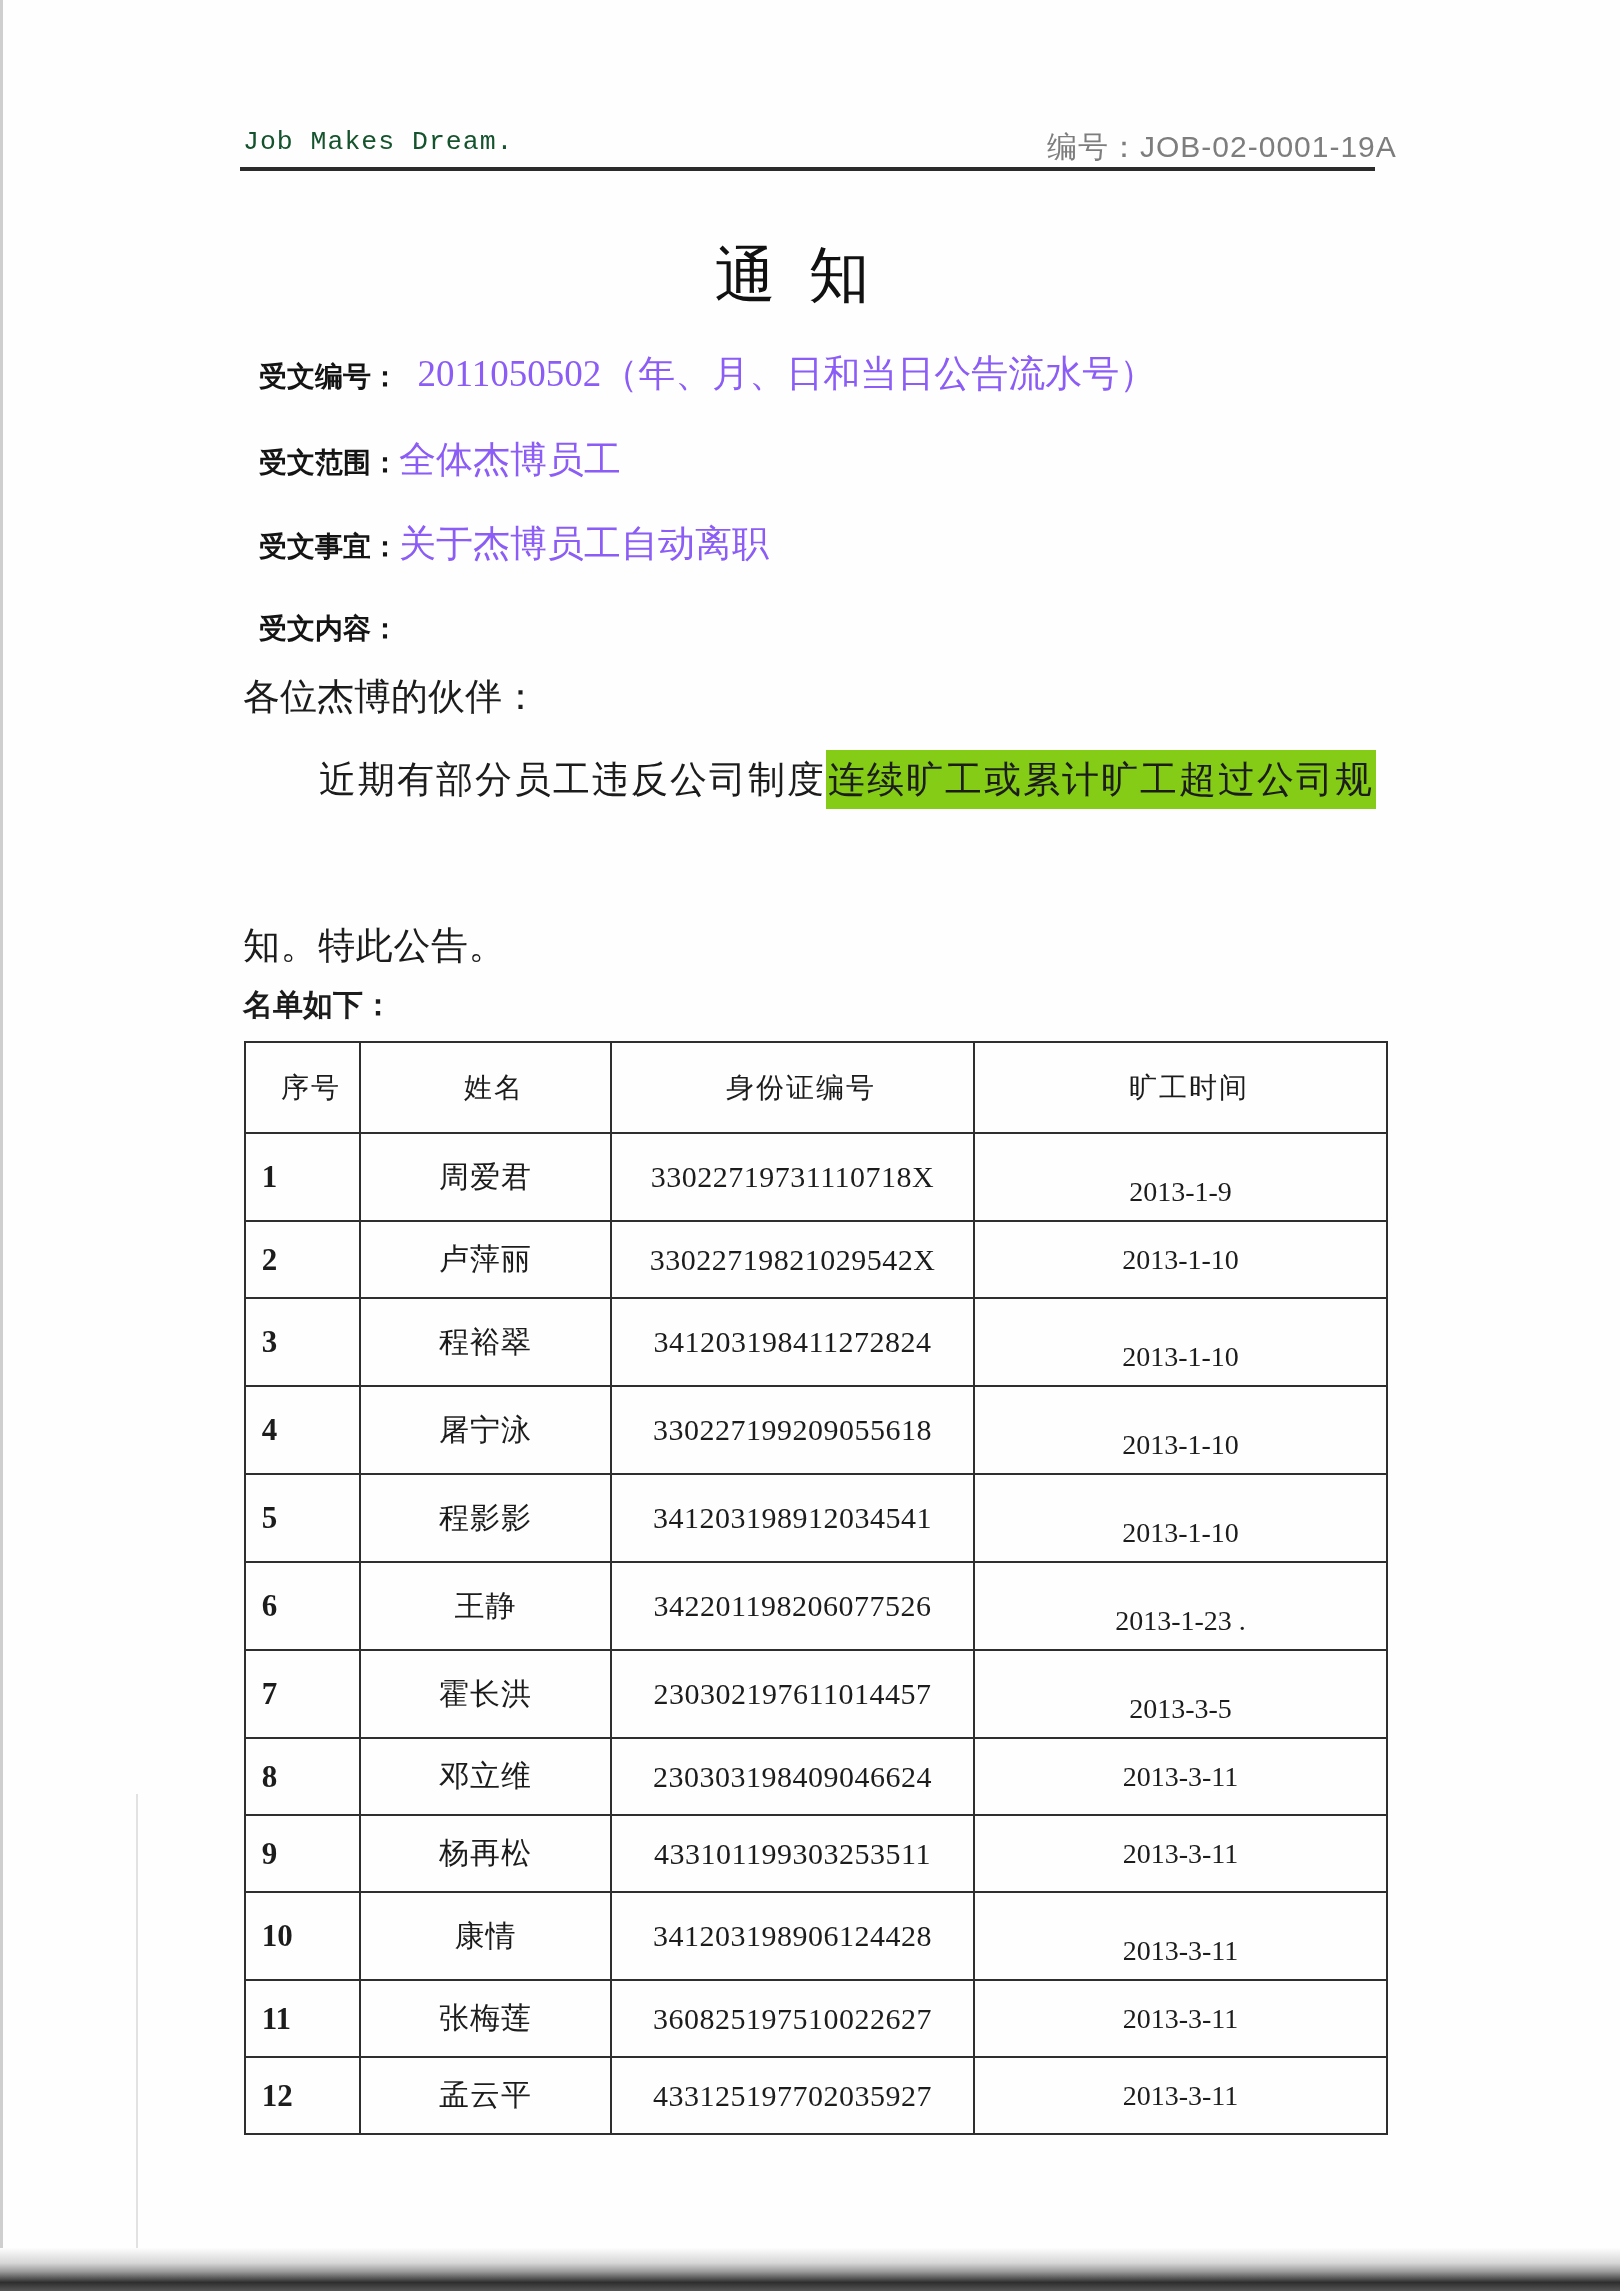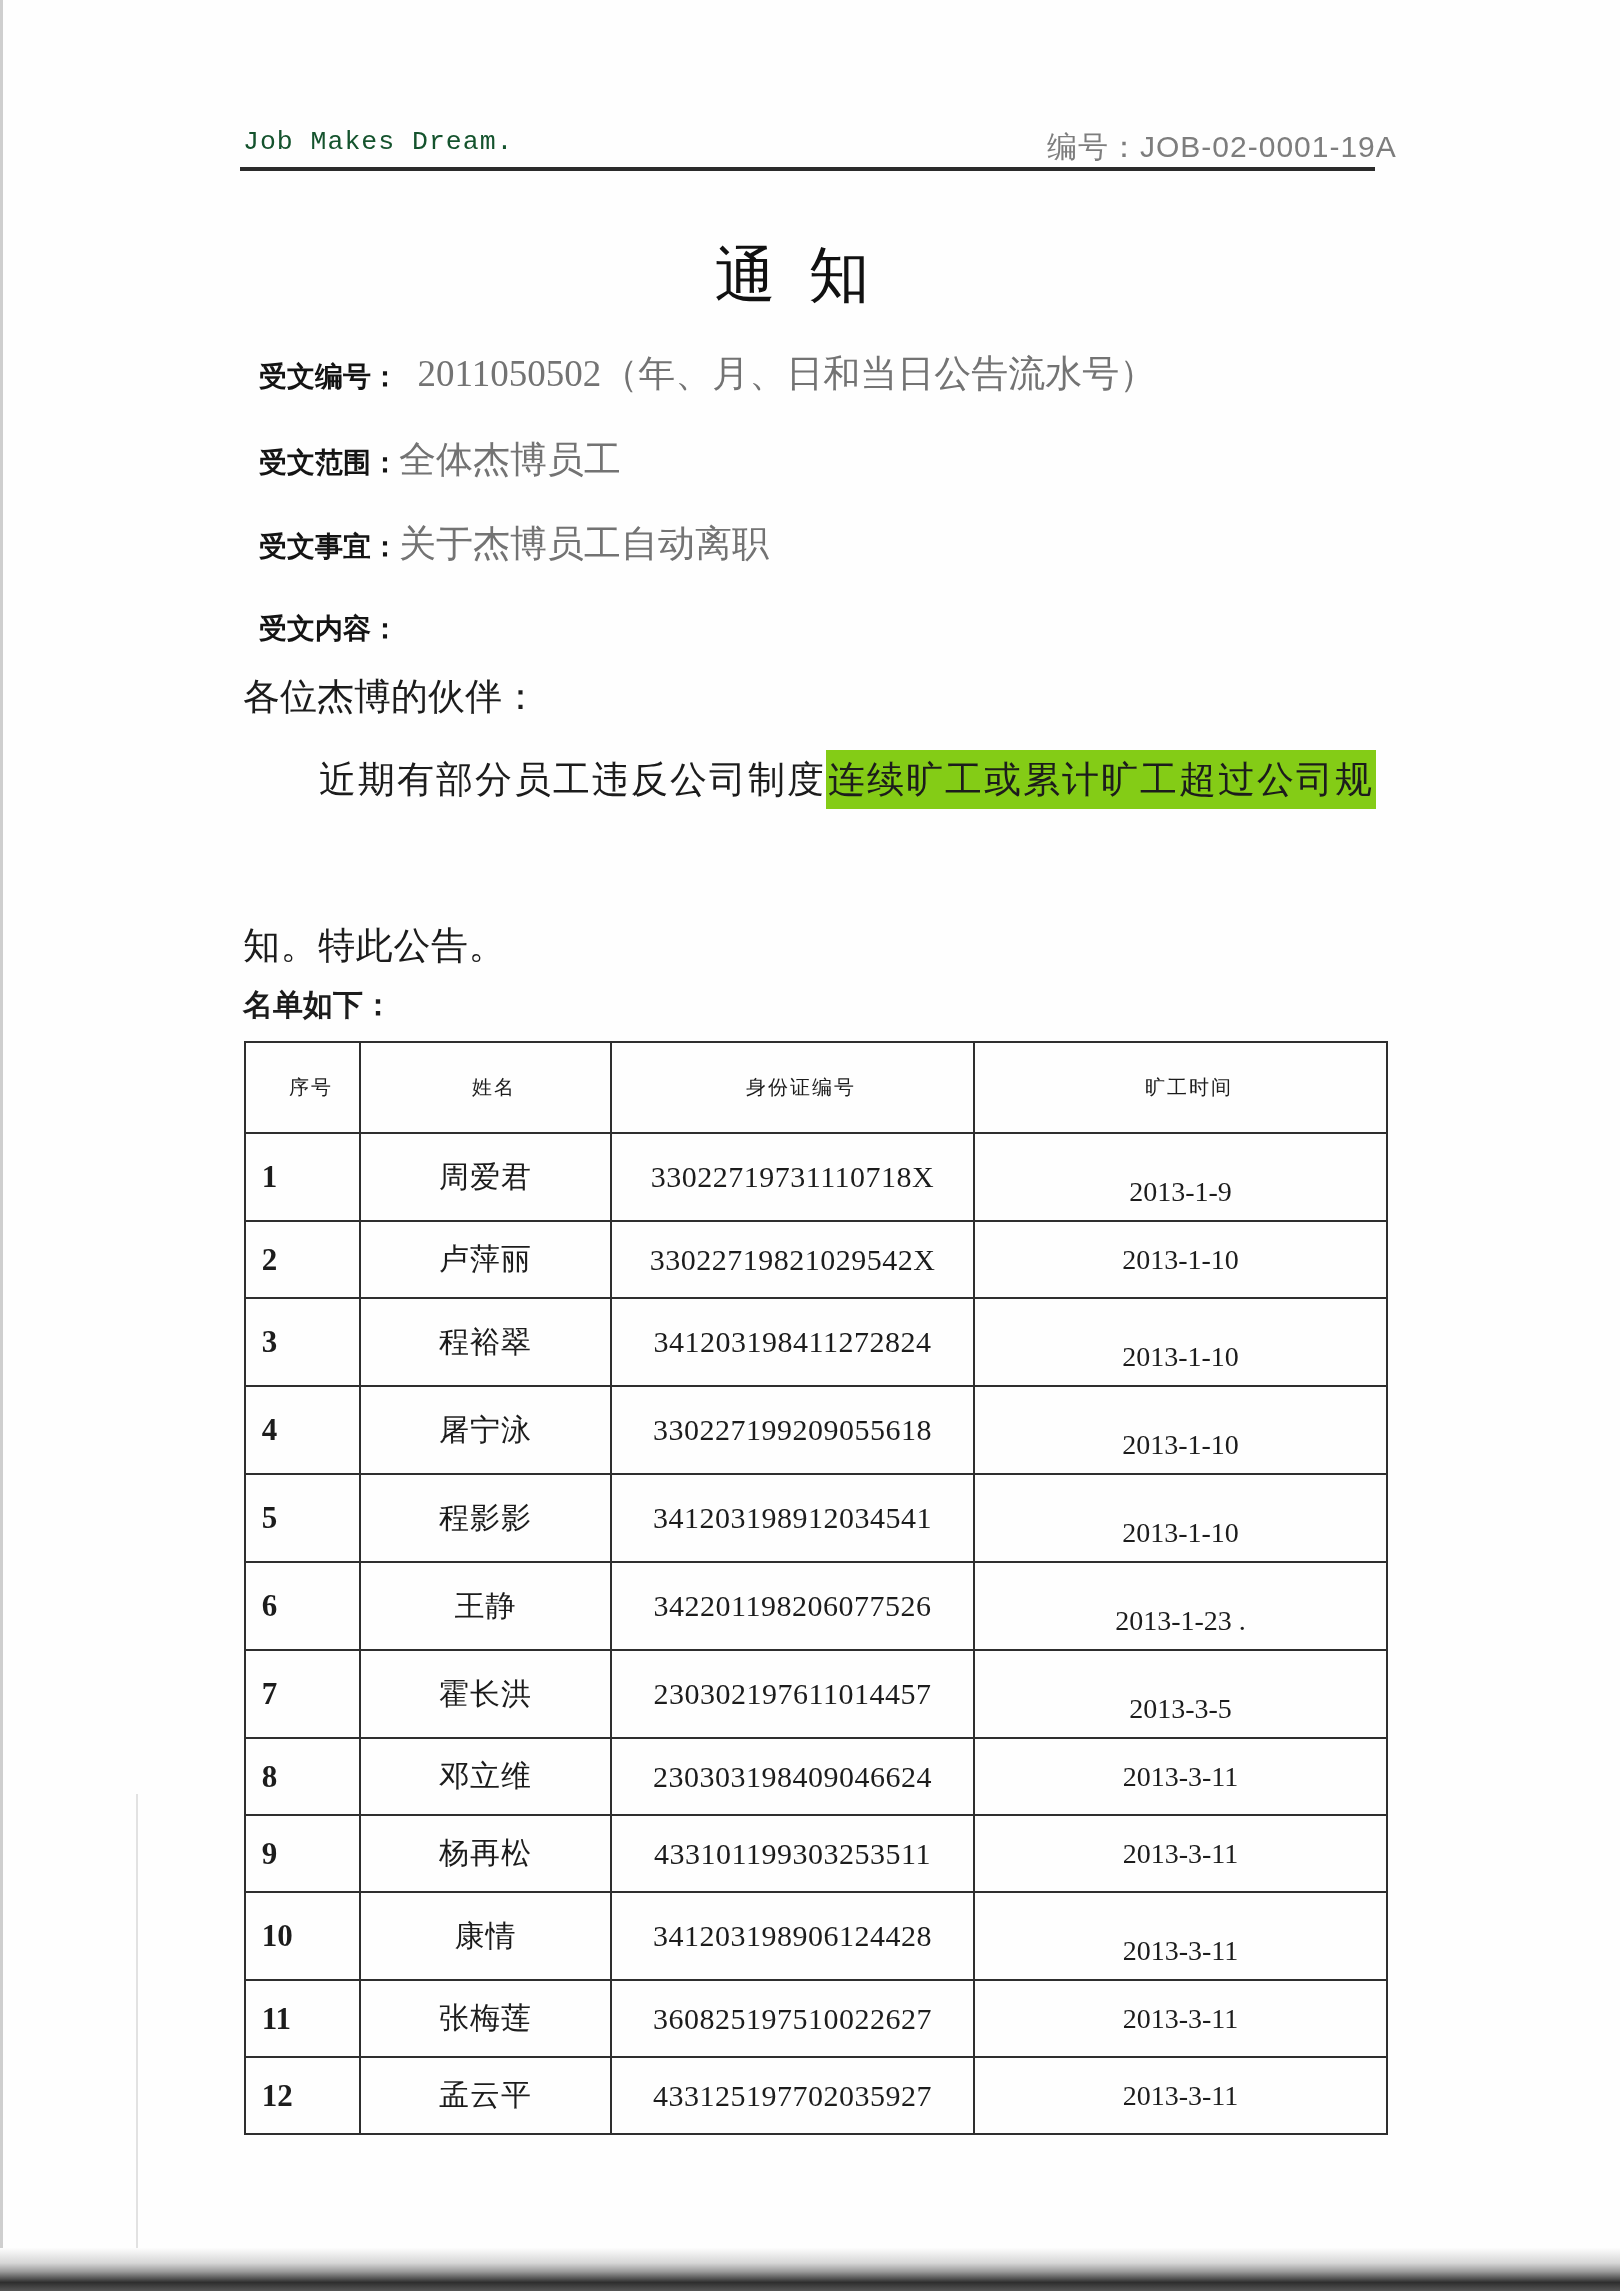--- a/index.html
+++ b/index.html
@@ -19,42 +19,42 @@
      font-size:30px;color:#7d7d7d;letter-spacing:1px;}
   .hdr-rule{position:absolute;left:240px;top:167px;width:1135px;height:3.9px;background:#2b2b2b;}
 
   
   .doc-title{position:absolute;left:0;top:235px;width:1584px;text-align:center;
      font-size:61px;font-weight:normal;word-spacing:17.6px;color:#111;}
 
   
   .field{position:absolute;left:243px;white-space:pre;}
   .field .lbl{font-family:"Liberation Sans","DejaVu Sans",sans-serif;font-weight:bold;font-size:28px;color:#141414;}
-  .field .val{font-size:37px;color:#737373;font-family:Liberation Serif, serif;}
+  .field .val{font-size:37px;color:#8b5cf6;font-family:Liberation Serif, serif;}
   .f0{top:331px;} .f1{top:417px;} .f2{top:501px;} .f3{top:586px;}
 
   .salutation{position:absolute;left:243px;top:672px;font-size:37px;}
 
   
   .para-line{position:absolute;left:243px;font-size:37px;letter-spacing:0.6px;white-space:nowrap;}
   .p0{top:755px;padding-left:76px;letter-spacing:2px;}
   .p1{top:838px;}
   .p2{top:921px;}
   .hl{background:#84cc16;padding:8.8px 2px;}
   .hl:empty{display:none;}
 
   .list-label{position:absolute;left:243px;top:985px;
      font-family:"Liberation Sans","DejaVu Sans",sans-serif;font-weight:bold;font-size:30px;}
 
   
   table.roster{position:absolute;left:244px;top:1041px;width:1141px;
      border-collapse:collapse;table-layout:fixed;}
   table.roster,table.roster th,table.roster td{border:2px solid #2e2e2e;}
   table.roster{border-width:2.9px;}
-  table.roster th{height:87px;font-weight:normal;font-size:20px;text-align:center;vertical-align:middle;letter-spacing:2px;padding-left:18px;}
+  table.roster th{height:87px;font-weight:normal;font-size:28px;text-align:center;vertical-align:middle;letter-spacing:2px;padding-left:18px;}
   table.roster td{height:73px;vertical-align:middle;}
   td.col-no{text-align:left;padding-left:15.7px;font-size:31px;font-weight:bold;}
   td.col-name{text-align:center;font-size:30px;letter-spacing:1px;}
   td.col-id{text-align:center;font-size:30px;letter-spacing:0.5px;}
   td.col-date{text-align:center;font-size:28px;}
   td.col-date.low{vertical-align:bottom;padding-bottom:12px;}
 </style>
 </head>
 <body>
 

